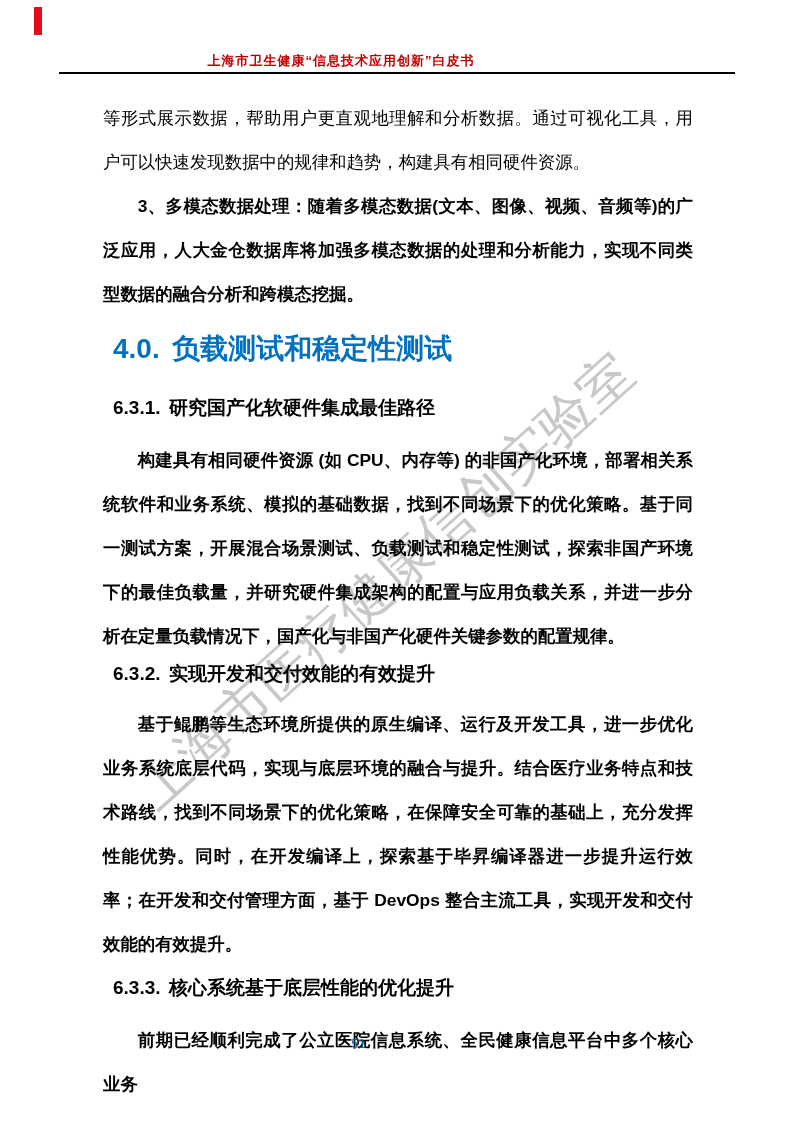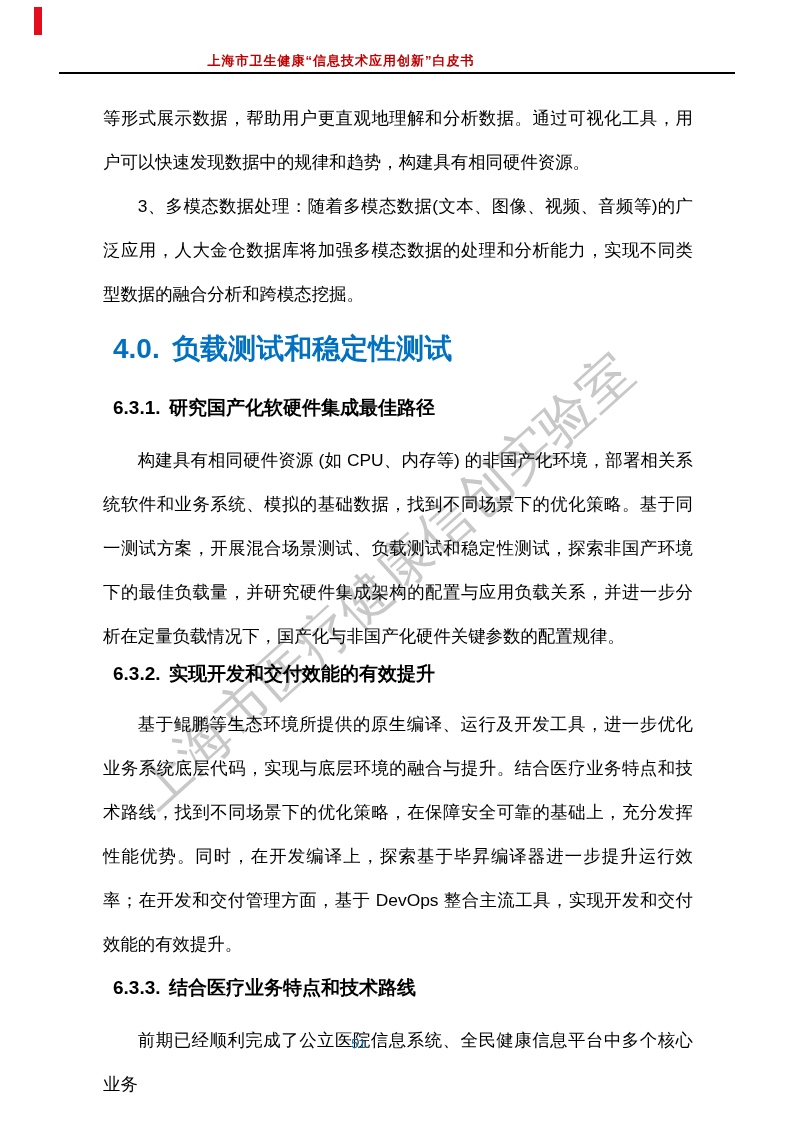--- a/index.html
+++ b/index.html
@@ -52,21 +52,21 @@
   
   .content {
     position: absolute; left: 103px; top: 96px;
     width: 590px;
     z-index: 1;
     font-size: 17.4px;
     line-height: 44px;
     text-align: justify;
   }
   .content p { margin: 0; }
-  .content p.indent { text-indent: 2em; }
+  .content p.indent { text-indent: 2em; font-weight: bold; }
 
   h2.section-heading {
     margin: 14px 0 0 0;
     padding-left: 10px;
     font-size: 28px; line-height: 38px;
     font-weight: 600;
     color: #0070c0;
     text-align: left;
   }
   h3.sub-heading {
@@ -122,21 +122,21 @@
 
     <p class="indent after-h2">构建具有相同硬件资源 (如 CPU、内存等) 的非国产化环境，部署相关系统软件和业务系统、模拟的基础数据，找到不同场景下的优化策略。基于同一测试方案，开展混合场景测试、负载测试和稳定性测试，探索非国产环境下的最佳负载量，并研究硬件集成架构的配置与应用负载关系，并进一步分析在定量负载情况下，国产化与非国产化硬件关键参数的配置规律。</p>
 
     <h3 class="sub-heading h632">
       <span class="num-gap">6.3.2.</span><span>实现开发和交付效能的有效提升</span>
     </h3>
 
     <p class="indent after-h32">基于鲲鹏等生态环境所提供的原生编译、运行及开发工具，进一步优化业务系统底层代码，实现与底层环境的融合与提升。结合医疗业务特点和技术路线，找到不同场景下的优化策略，在保障安全可靠的基础上，充分发挥性能优势。同时，在开发编译上，探索基于毕昇编译器进一步提升运行效率；在开发和交付管理方面，基于 DevOps 整合主流工具，实现开发和交付效能的有效提升。</p>
 
     <h3 class="sub-heading h633">
-      <span class="num-gap">6.3.3.</span><span>结合医疗业务特点和技术路线</span>
+      <span class="num-gap">6.3.3.</span><span>核心系统基于底层性能的优化提升</span>
     </h3>
 
     <p class="indent after-h33">前期已经顺利完成了公立医院信息系统、全民健康信息平台中多个核心业务</p>
 
   </div>
 
   <div class="page-number">51</div>
 
 </div>
 

